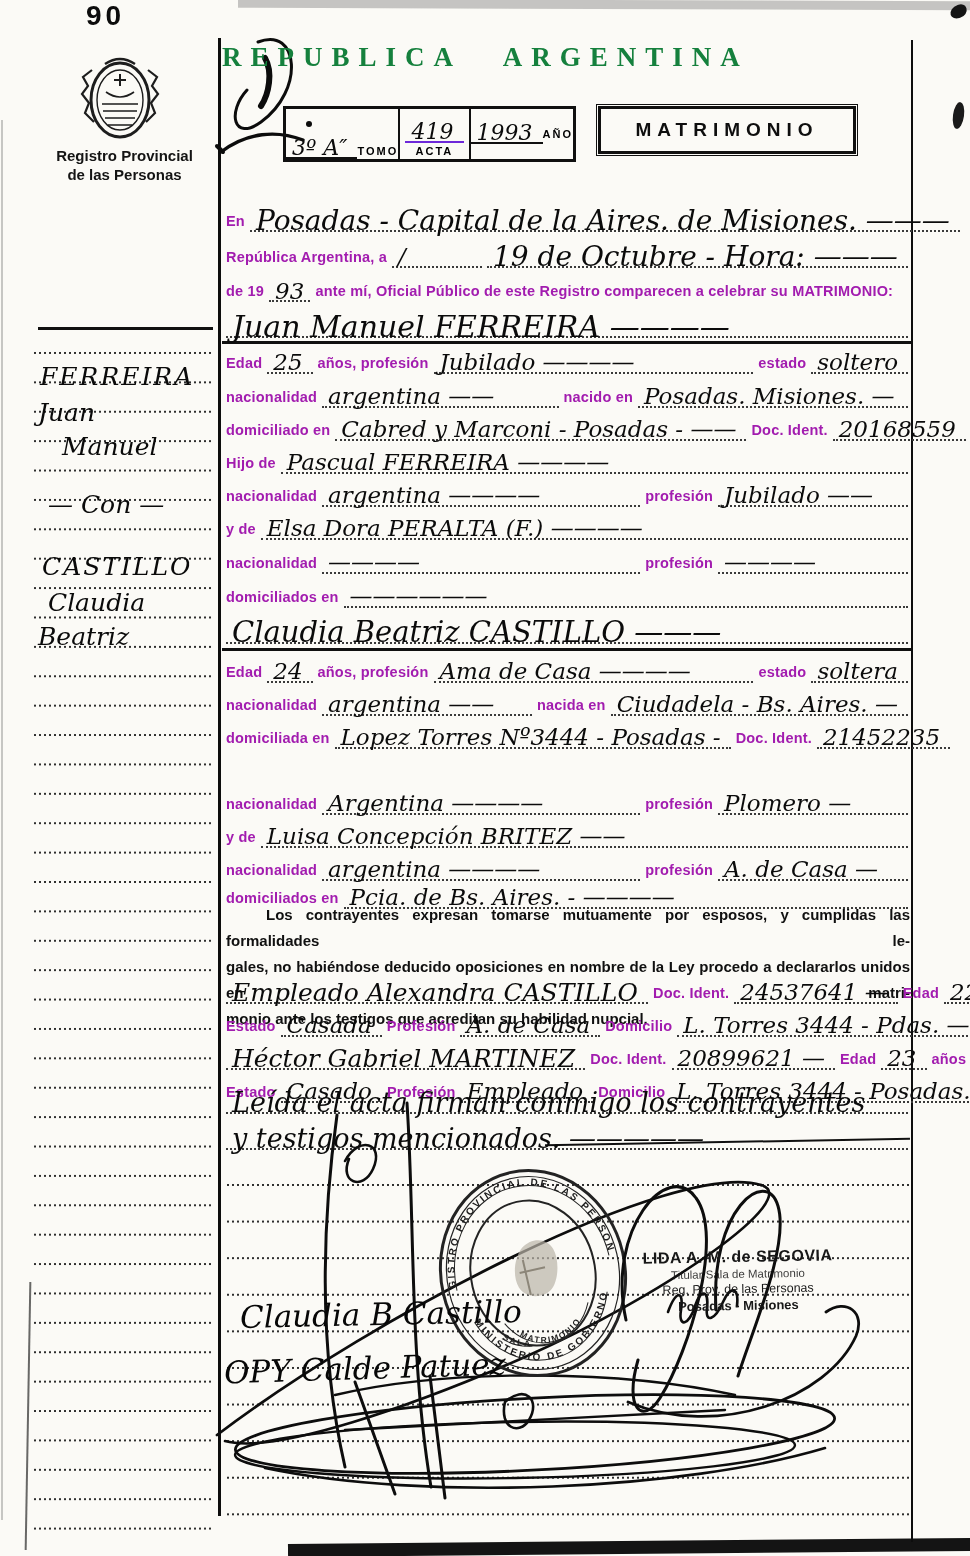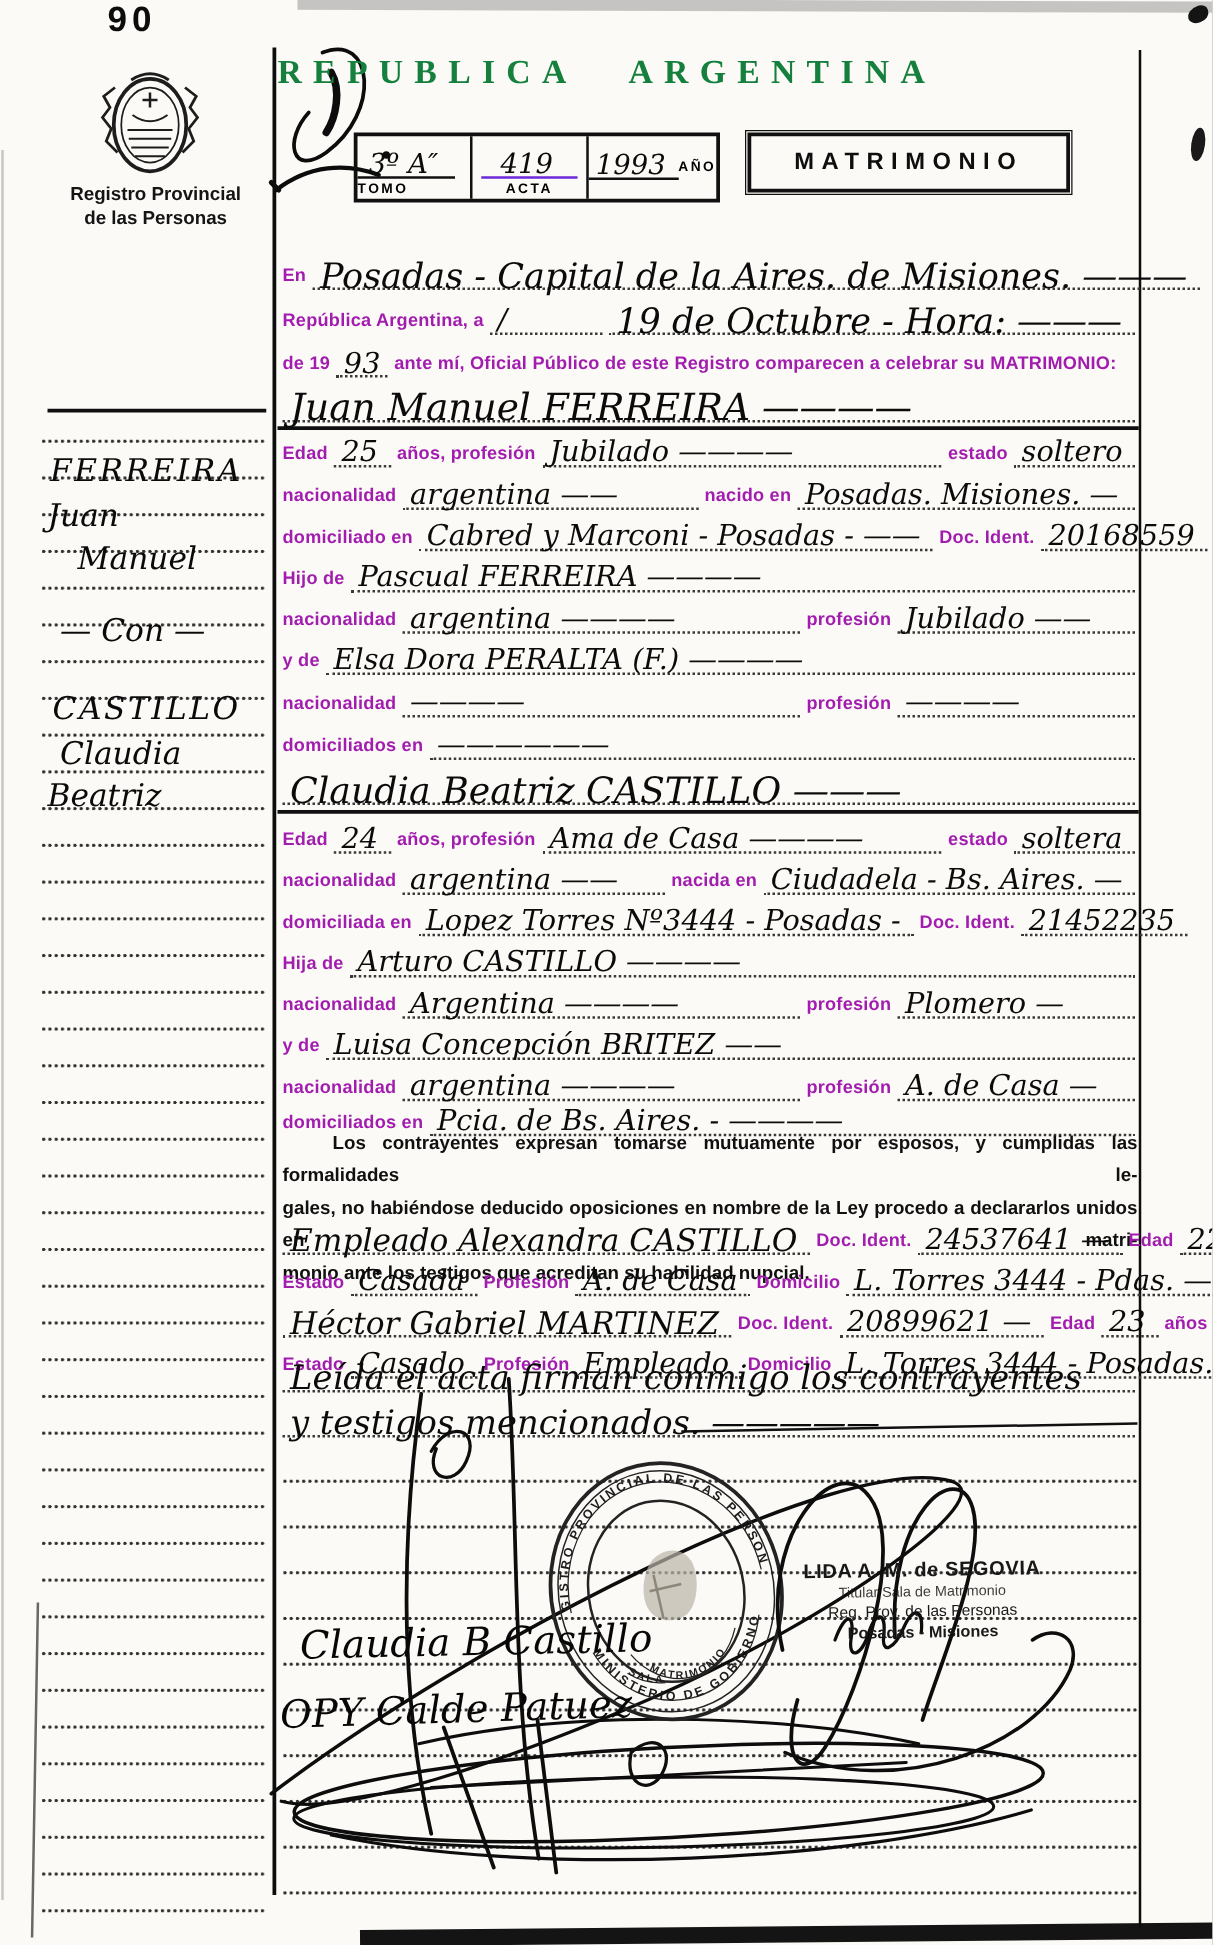--- a/index.html
+++ b/index.html
@@ -66,21 +66,21 @@
       <path d="M62 30 C 70 44 66 66 58 78" stroke-width="6"></path>
       <path d="M18 124 C 44 104 74 102 100 112" stroke-width="3.4"></path>
       <circle cx="106" cy="96" r="3" fill="#0c0c0c" stroke="none"></circle>
       <path d="M14 118 l6 6" stroke-width="4"></path>
     </svg>
   </div>
 
   <div class="abs" style="left:222px;top:42px;width:688px;font-family:'Liberation Serif',serif;font-weight:700;font-size:27px;letter-spacing:9px;word-spacing:28px;color:#15803d">REPUBLICA ARGENTINA</div>
 
   <div class="abs" style="left:283px;top:106px;width:293px;height:56px;border:3px solid #101010;display:flex">
-    <div style="flex:1;border-right:2px solid #101010;display:flex;flex-direction:column;justify-content:flex-end;align-items:flex-start">
+    <div style="flex:1;border-right:2px solid #101010;display:flex;flex-direction:row;justify-content:flex-end;align-items:flex-end">
       <div class="v" style="border-bottom:2px solid #101010;font-size:22px;width:86%;text-align:center">3º A″</div>
       <div style="font-size:11px;font-weight:700;letter-spacing:2px;padding:2px 0">TOMO</div>
     </div>
     <div style="flex:1;border-right:2px solid #101010;display:flex;flex-direction:column;justify-content:flex-end;align-items:center">
       <div class="v" style="border-bottom:2px solid #6d28d9;font-size:22px;width:86%;text-align:center">419</div>
       <div style="font-size:11px;font-weight:700;letter-spacing:2px;padding:2px 0">ACTA</div>
     </div>
     <div style="flex:1;display:flex;flex-direction:row;justify-content:space-between;align-items:center">
       <div class="v" style="border-bottom:2px solid #101010;font-size:22px;width:86%;text-align:center">1993</div>
       <div style="font-size:11px;font-weight:700;letter-spacing:2px;padding:2px 0">AÑO</div>
@@ -178,24 +178,20 @@
     <span class="lbl">nacionalidad</span>
     <span class="v grow">argentina ——</span>
     <span class="lbl">nacida en</span>
     <span class="v" style="min-width:280px">Ciudadela - Bs. Aires. —</span>
   </div>
   <div class="row" style="top:716px;height:33px">
     <span class="lbl">domiciliada en</span>
     <span class="v grow">Lopez Torres Nº3444 - Posadas -</span>
     <span class="lbl">Doc. Ident.</span>
     <span class="v">21452235</span>
-  </div>
-  <div class="row" style="top:749px;height:33px">
-    <span class="lbl">Hija de</span>
-    <span class="v grow">Arturo CASTILLO ————</span>
   </div>
   <div class="row" style="top:782px;height:33px">
     <span class="lbl">nacionalidad</span>
     <span class="v grow">Argentina ————</span>
     <span class="lbl">profesión</span>
     <span class="v" style="min-width:190px">Plomero —</span>
   </div>
   <div class="row" style="top:815px;height:33px">
     <span class="lbl">y de</span>
     <span class="v grow">Luisa Concepción BRITEZ ——</span>

